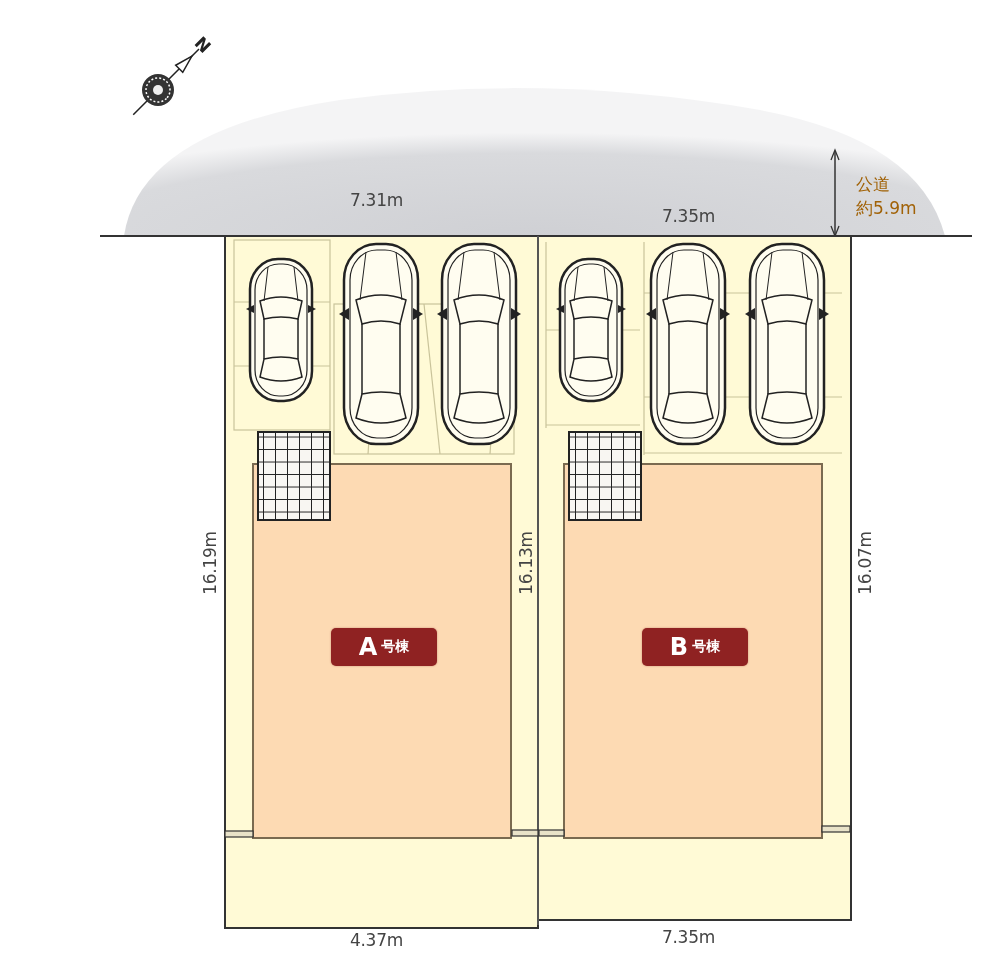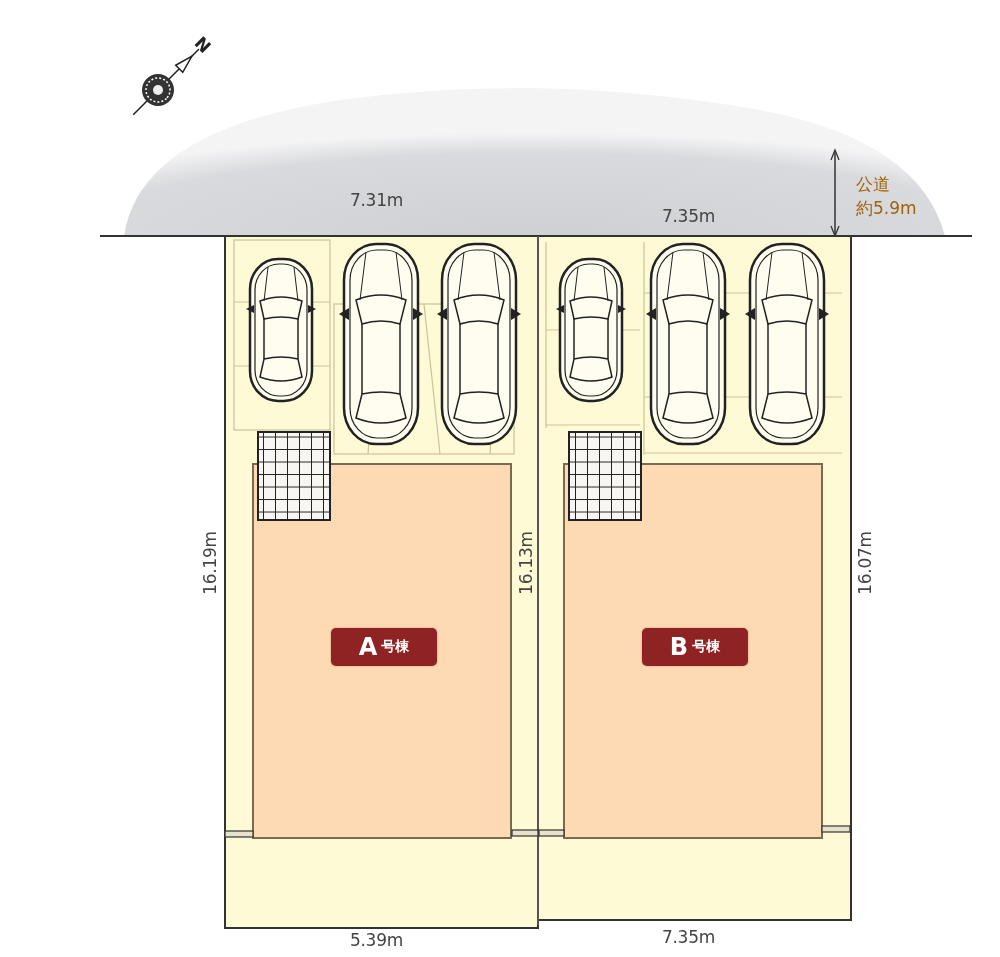--- a/index.html
+++ b/index.html
@@ -118,21 +118,21 @@
   <text x="196" y="50" font-size="17" fill="#222" font-family="DejaVu Sans, sans-serif" font-weight="bold" transform="rotate(45 202 44)">N</text>
 </svg>
 
 <div class="road-label">
   <div>公道</div>
   <div>約5.9m</div>
 </div>
 
 <div class="dim" style="left:350px; top:190px;">7.31m</div>
 <div class="dim" style="left:662px; top:206px;">7.35m</div>
-<div class="dim" style="left:350px; top:930px;">5.39m</div>
+<div class="dim" style="left:350px; top:930px;">4.37m</div>
 <div class="dim" style="left:662px; top:927px;">7.35m</div>
 <div class="dim v" style="left:178px; top:553px; width:64px; text-align:center;">16.19m</div>
 <div class="dim v" style="left:494px; top:553px; width:64px; text-align:center;">16.13m</div>
 <div class="dim v" style="left:833px; top:553px; width:64px; text-align:center;">16.07m</div>
 
 <div class="unit-badge" style="left:331px; top:628px; width:106px;">
   <span class="letter">A</span>
   <span class="suffix">号棟</span>
 </div>
 <div class="unit-badge" style="left:642px; top:628px; width:106px;">

